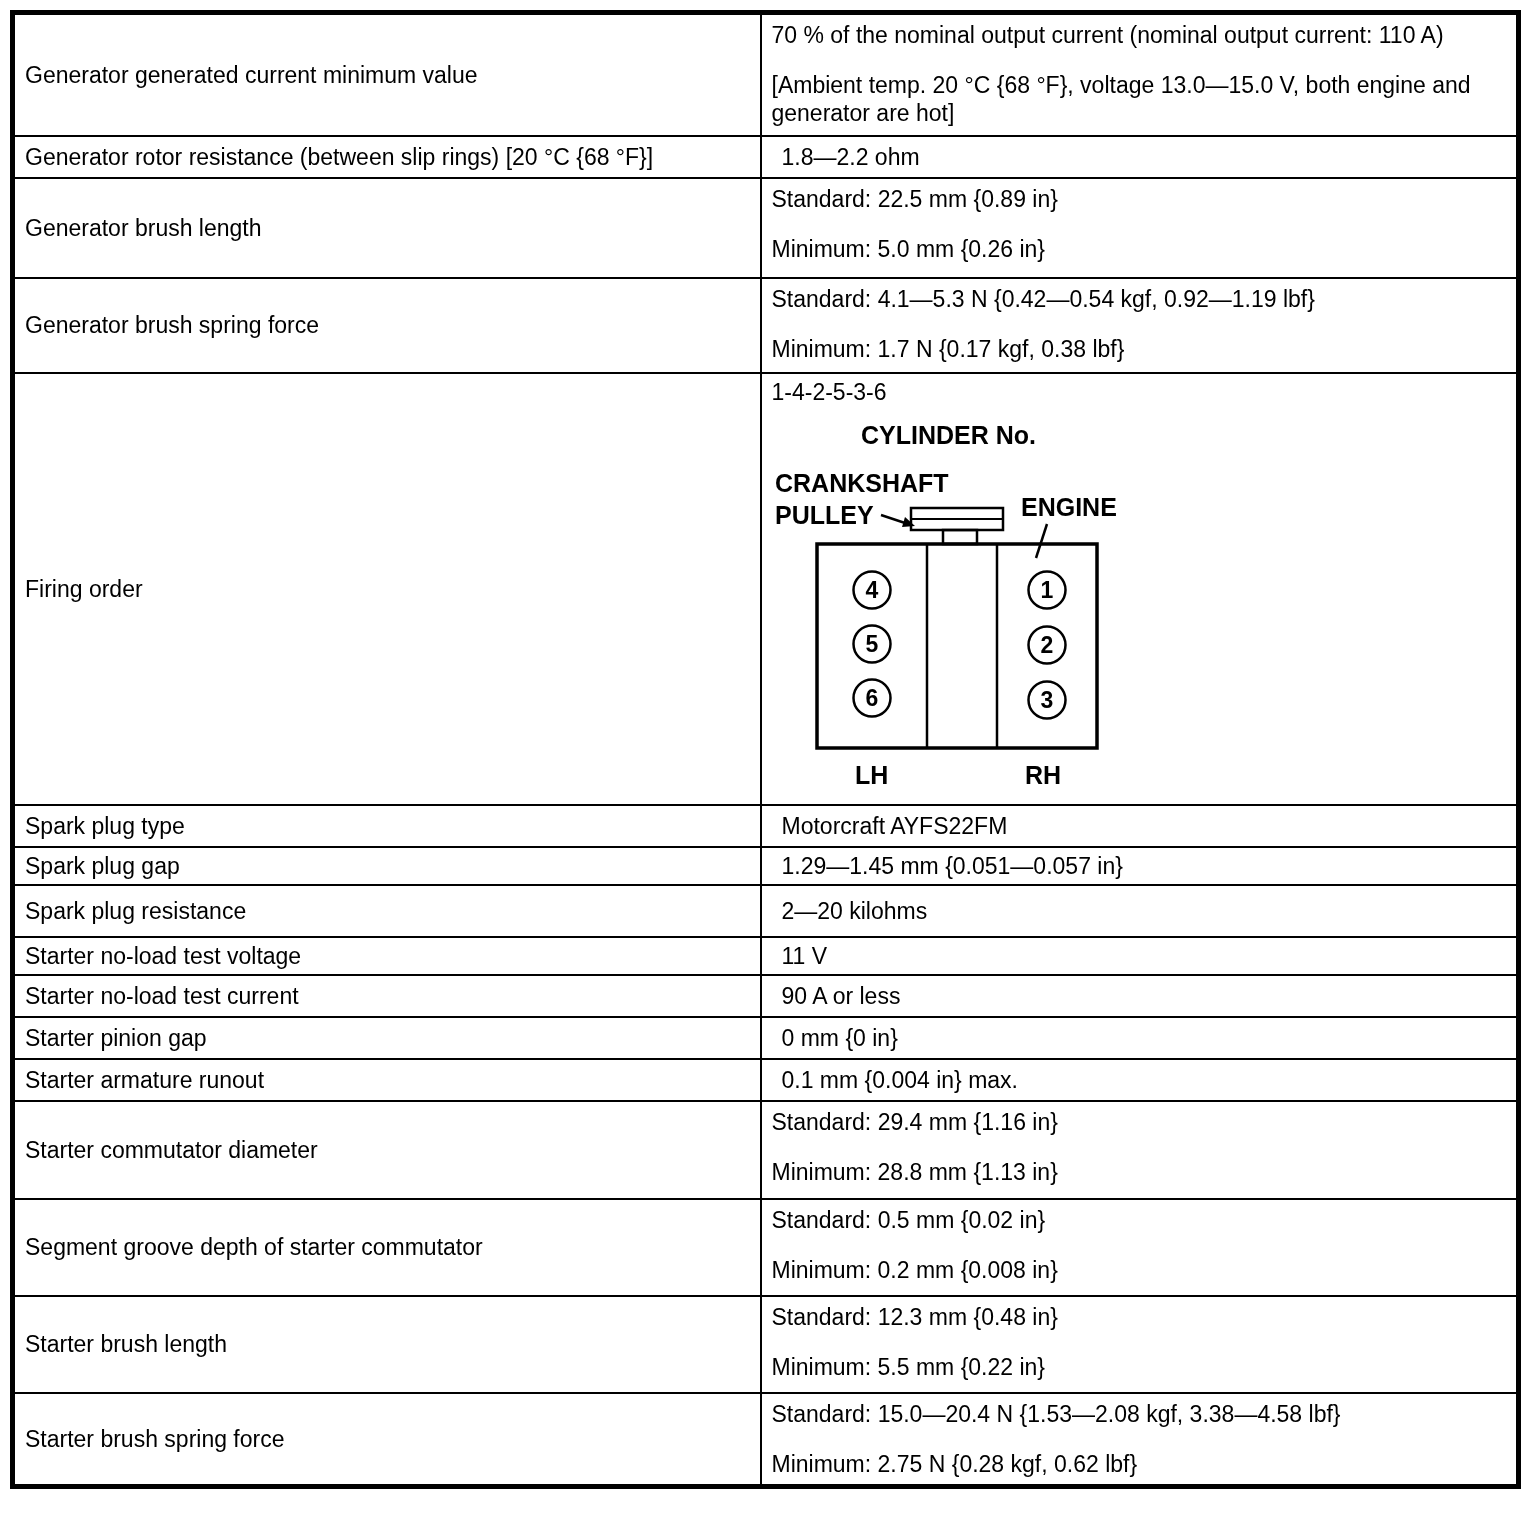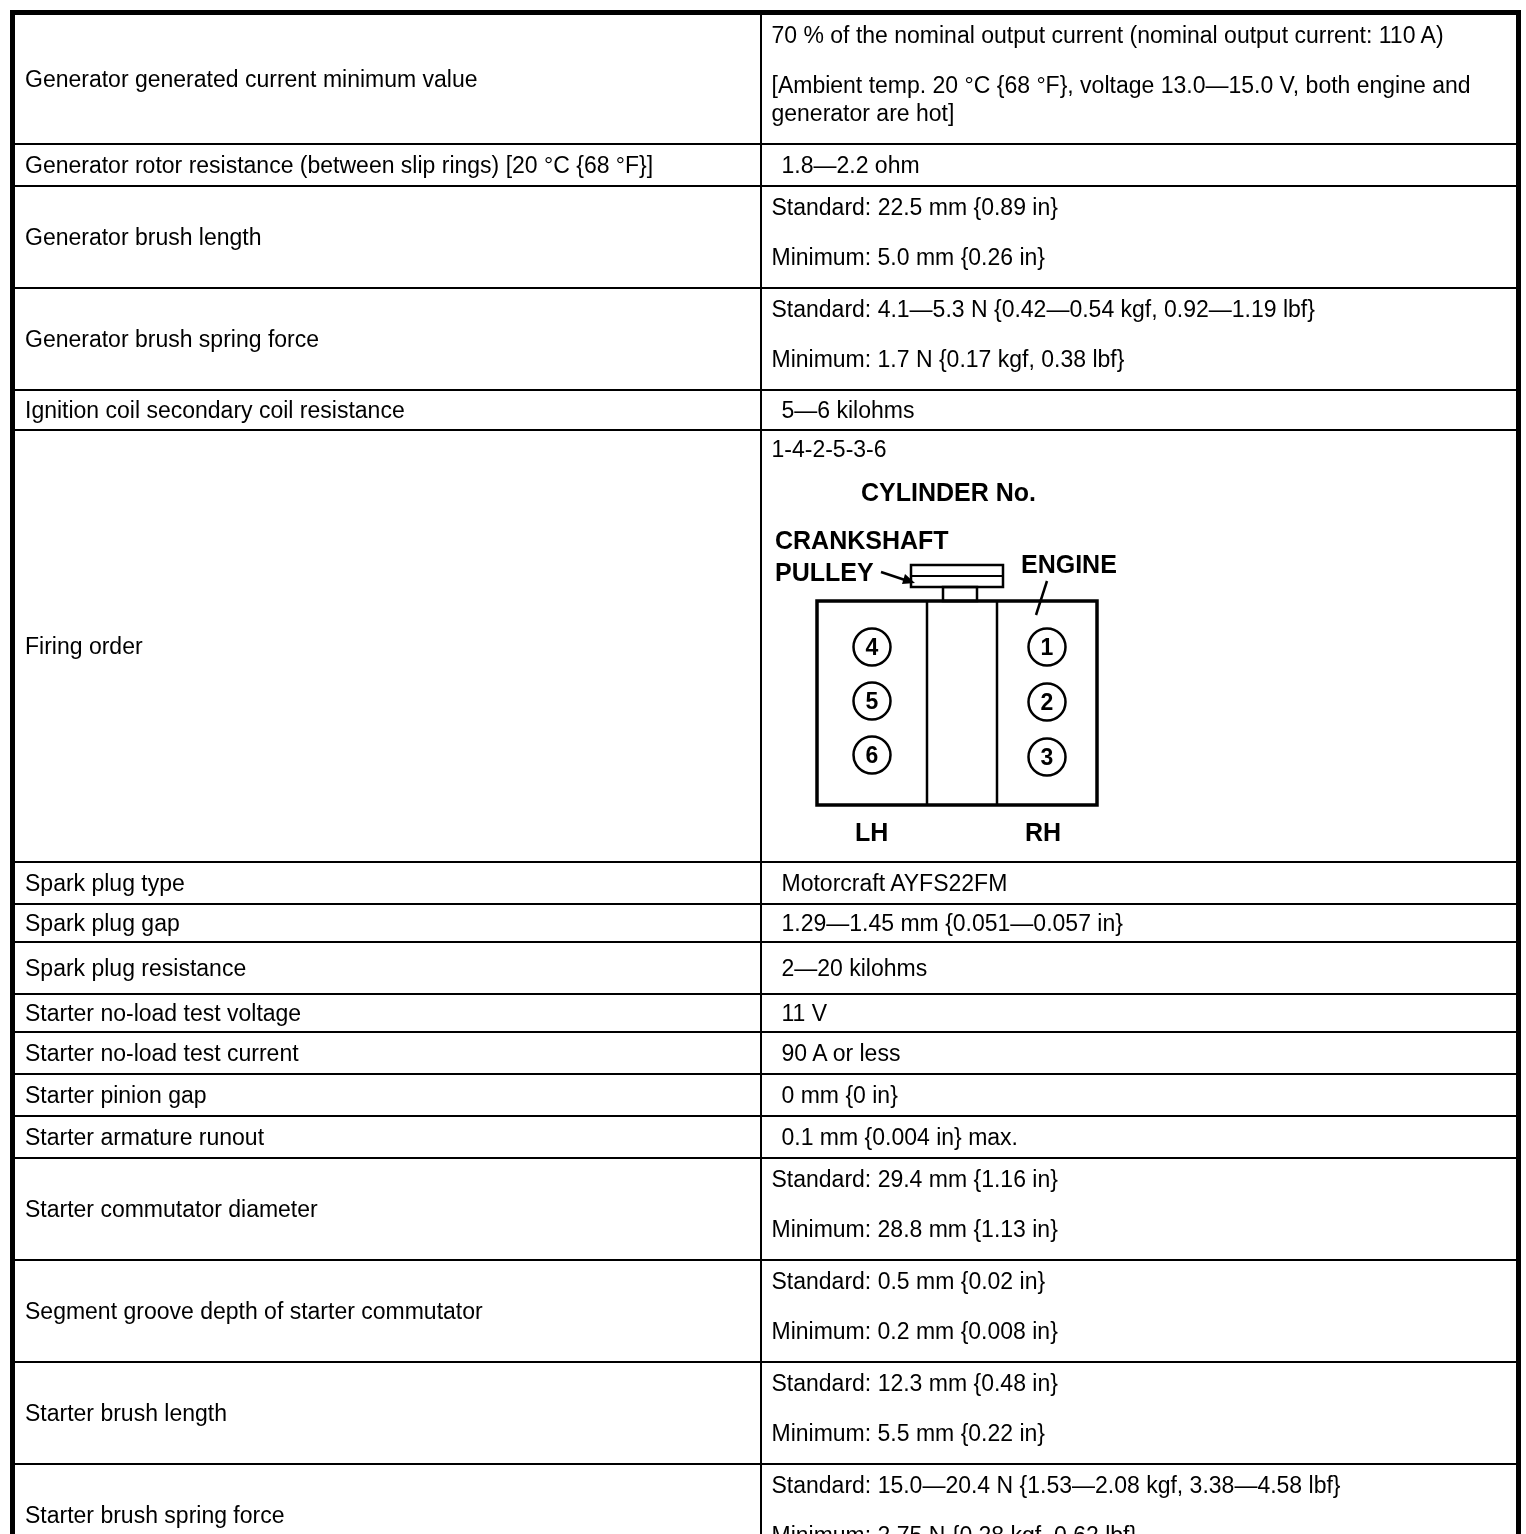--- a/index.html
+++ b/index.html
@@ -19,21 +19,21 @@
   table.spec td {
     border: 2px solid #000;
     padding: 4px 8px 4px 10px;
     font-size: 23px;
     line-height: 28px;
     vertical-align: middle;
     overflow: hidden;
     word-wrap: break-word;
   }
   td.label { vertical-align: middle; }
-  td.value.multi { vertical-align: top; padding-top: 6px; padding-bottom: 16px; }
+  td.value.multi { vertical-align: top; padding-top: 6px; padding-bottom: 6px; }
   td.value.single { vertical-align: middle; padding-left: 20px; }
   td.value.firing { vertical-align: top; padding-top: 4px; }
   .p + .p { margin-top: 22px; }
   .diagram-wrap { margin-top: 6px; margin-left: 3px; }
   .dlab {
     font-family: "Liberation Sans", sans-serif;
     font-weight: bold;
     font-size: 25px;
     fill: #000;
   }
@@ -81,26 +81,20 @@
       </tr>
 
       <tr style="height:95px">
         <td class="label">Generator brush spring force</td>
         <td class="value multi">
           <div class="p">Standard: 4.1—5.3 N {0.42—0.54 kgf, 0.92—1.19 lbf}</div>
           <div class="p">Minimum: 1.7 N {0.17 kgf, 0.38 lbf}</div>
         </td>
       </tr>
 
-      <tr style="height:40px">
-        <td class="label">Ignition coil secondary coil resistance</td>
-        <td class="value single">
-          <div class="p">5—6 kilohms</div>
-        </td>
-      </tr>
 
       <tr style="height:420px">
         <td class="label">Firing order</td>
         <td class="value firing">
           <div class="p">1-4-2-5-3-6</div>
           <div class="diagram-wrap">
             <svg width="392" height="382" viewBox="0 0 392 382">
 
               <text class="dlab" x="86" y="32">CYLINDER No.</text>
 

